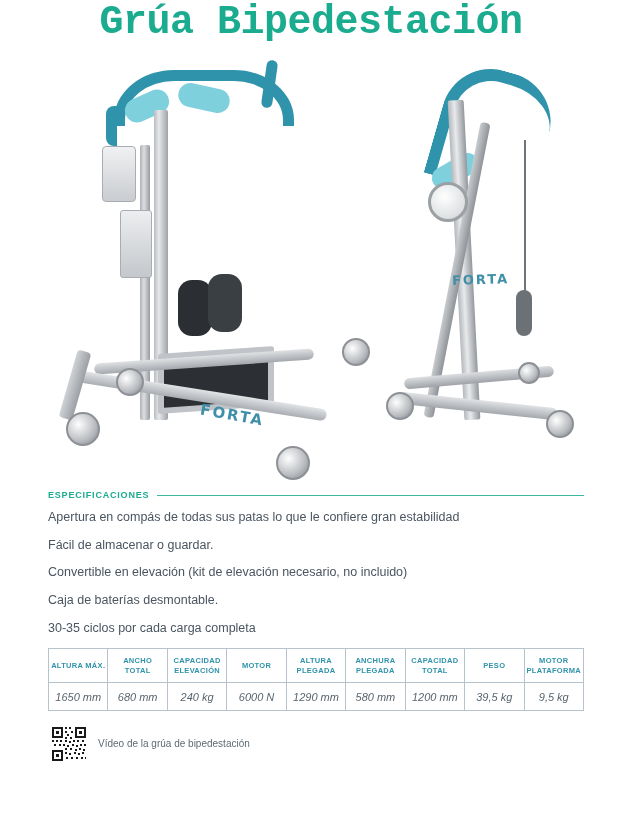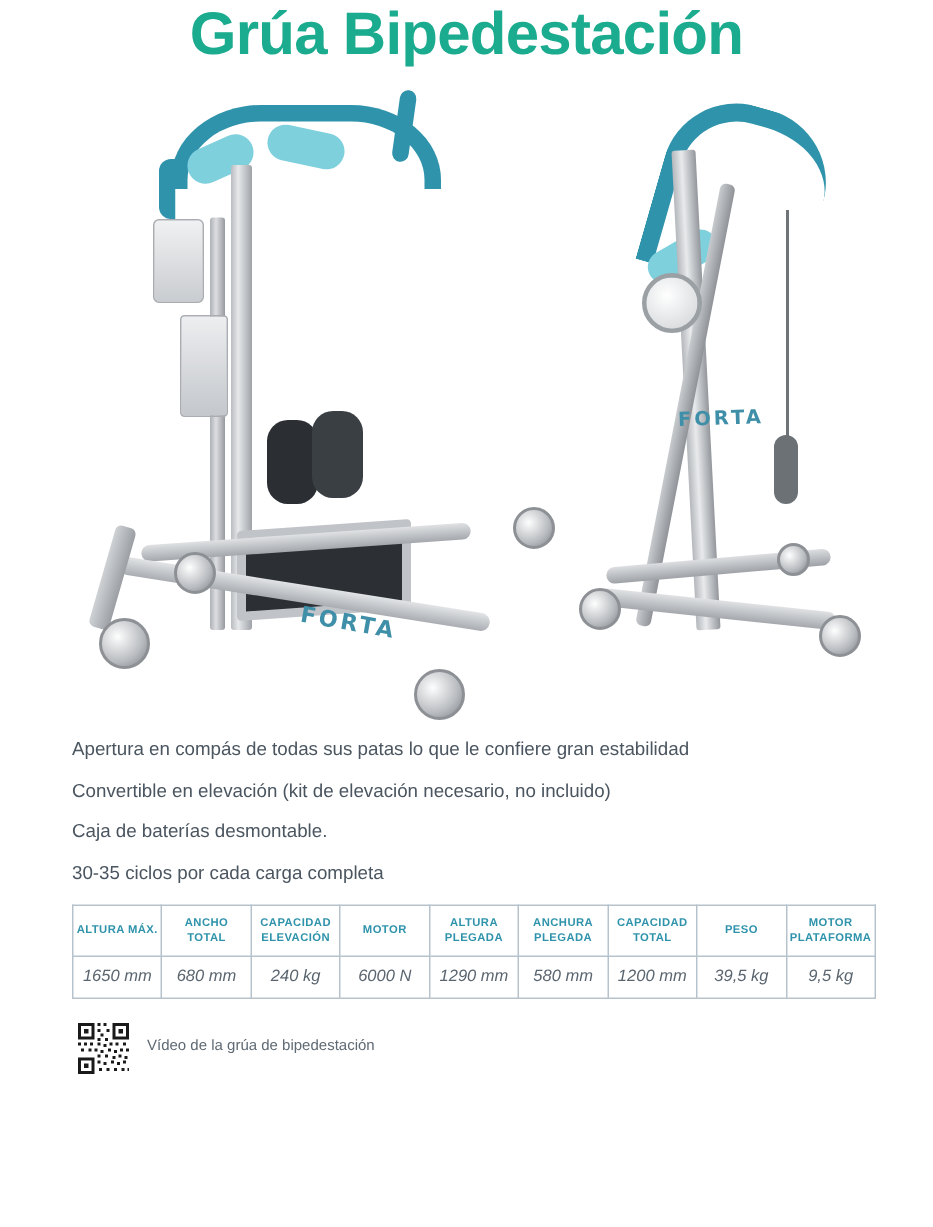--- a/index.html
+++ b/index.html
@@ -26,21 +26,21 @@
   
   .title {
     text-align: center;
     font-size: 40px;
     line-height: 1.05;
     font-weight: bold;
     color: #1bab8e;
     letter-spacing: -0.5px;
     padding: 2px 10px 6px 10px;
     margin: 0;
-    font-family: Liberation Sans, sans-serif;
+    font-family: Liberation Mono, monospace;
   }
 
   
   .hero {
     position: relative;
     height: 432px;
     margin: 0 38px 0 48px;
     background: #ffffff;
   }
   .hero-inner {
@@ -319,23 +319,28 @@
         <div class="part base"></div>
         <div class="wheel med" style="left:8px; top:332px;"></div>
         <div class="wheel small" style="left:140px; top:302px;"></div>
         <div class="wheel med" style="left:168px; top:350px;"></div>
         <div class="brandtext" style="left:74px; top:212px; font-size:13px; transform:rotate(-2deg);">FORTA</div>
       </div>
 
     </div>
   </div>
 
+  <div class="spec-head">
+    <span class="label">ESPECIFICACIONES</span>
+    <span class="rule"></span>
+  </div>
 
   <div class="features">
     <p>Apertura en compás de todas sus patas lo que le confiere gran estabilidad</p>
+    <p>Fácil de almacenar o guardar.</p>
     <p>Convertible en elevación (kit de elevación necesario, no incluido)</p>
     <p>Caja de baterías desmontable.</p>
     <p>30-35 ciclos por cada carga completa</p>
   </div>
 
   <table class="spec-table">
     <thead>
       <tr>
         <th>ALTURA MÁX.</th>
         <th>ANCHO TOTAL</th>

